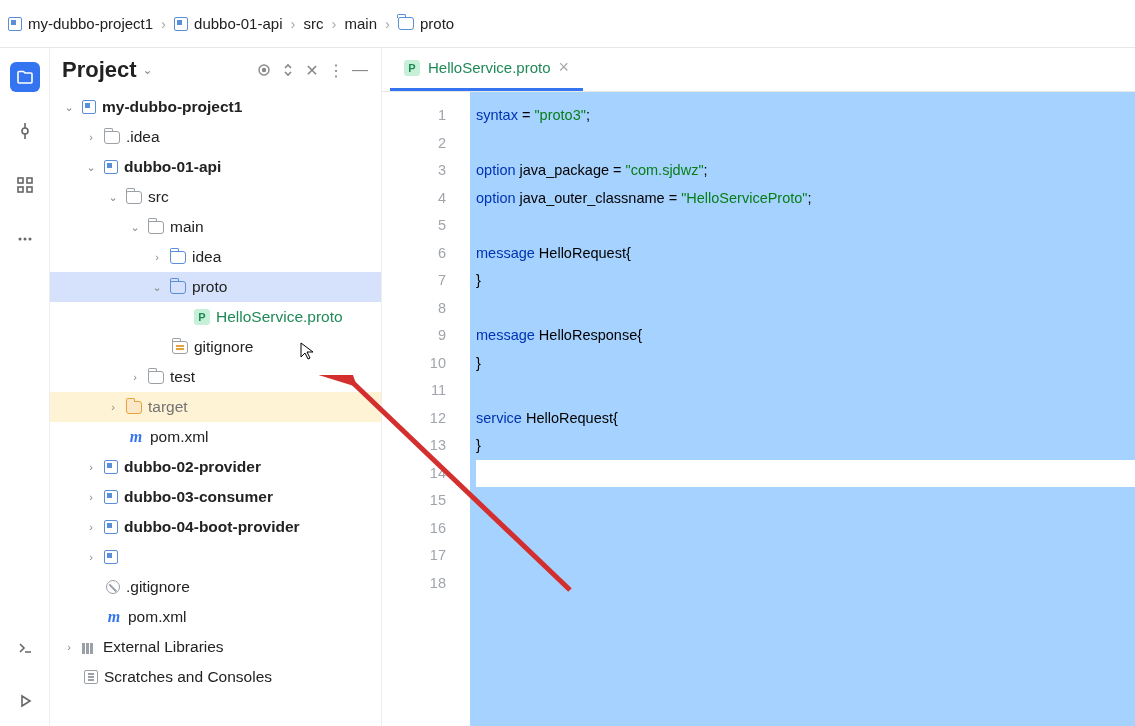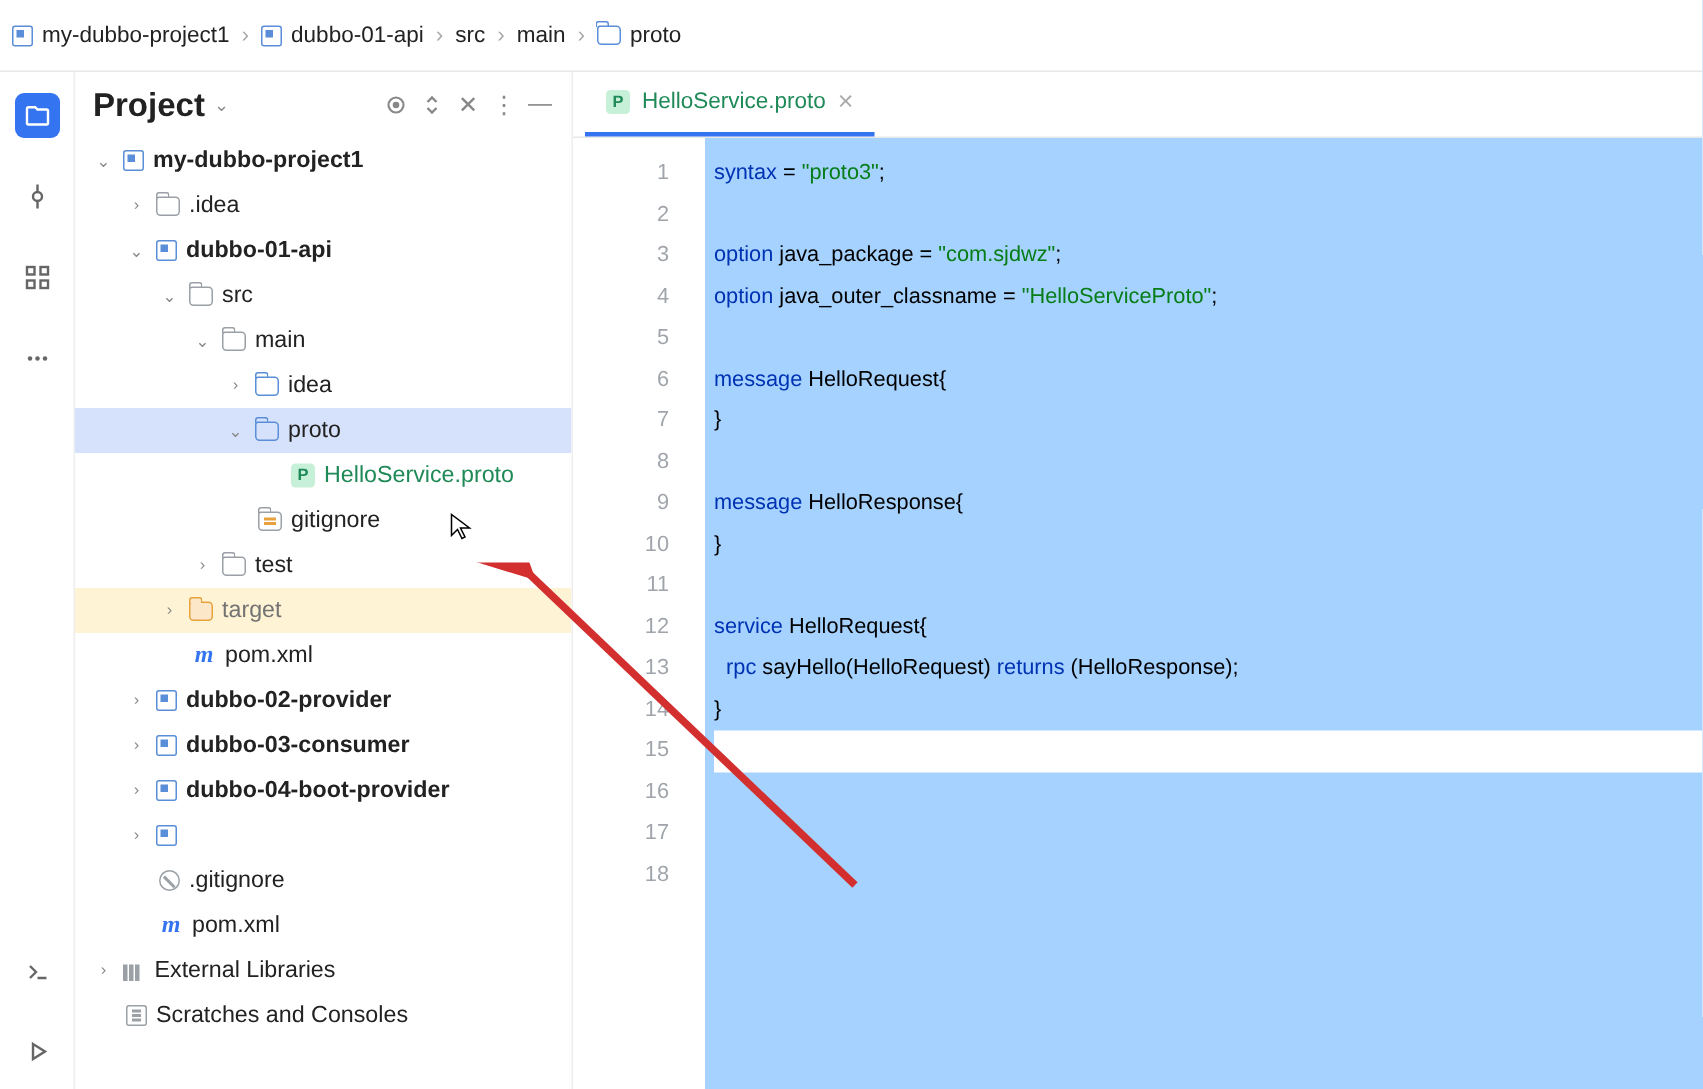--- a/index.html
+++ b/index.html
@@ -302,21 +302,20 @@
         <div class="code-row"><span class="kw">option</span><span> java_package = </span><span class="str">"com.sjdwz"</span><span>;</span></div>
         <div class="code-row"><span class="kw">option</span><span> java_outer_classname = </span><span class="str">"HelloServiceProto"</span><span>;</span></div>
         <div class="code-row"> </div>
         <div class="code-row"><span class="kw">message</span><span> HelloRequest{</span></div>
         <div class="code-row"><span>}</span></div>
         <div class="code-row"> </div>
         <div class="code-row"><span class="kw">message</span><span> HelloResponse{</span></div>
         <div class="code-row"><span>}</span></div>
         <div class="code-row"> </div>
         <div class="code-row"><span class="kw">service</span><span> HelloRequest{</span></div>
-        <div class="code-row"><span class="kw">  rpc</span><span> sayHello(HelloRequest) </span><span class="kw">returns</span><span> (HelloResponse);</span></div>
         <div class="code-row"><span>}</span></div>
         <div class="code-row nosel"> </div>
       </div>
     </div>
   </div>
 </div>
 
 <svg class="arrow-svg" width="300" height="240">
   <defs>
       <marker id="ah" markerWidth="12" markerHeight="12" refX="2" refY="6" orient="auto">

